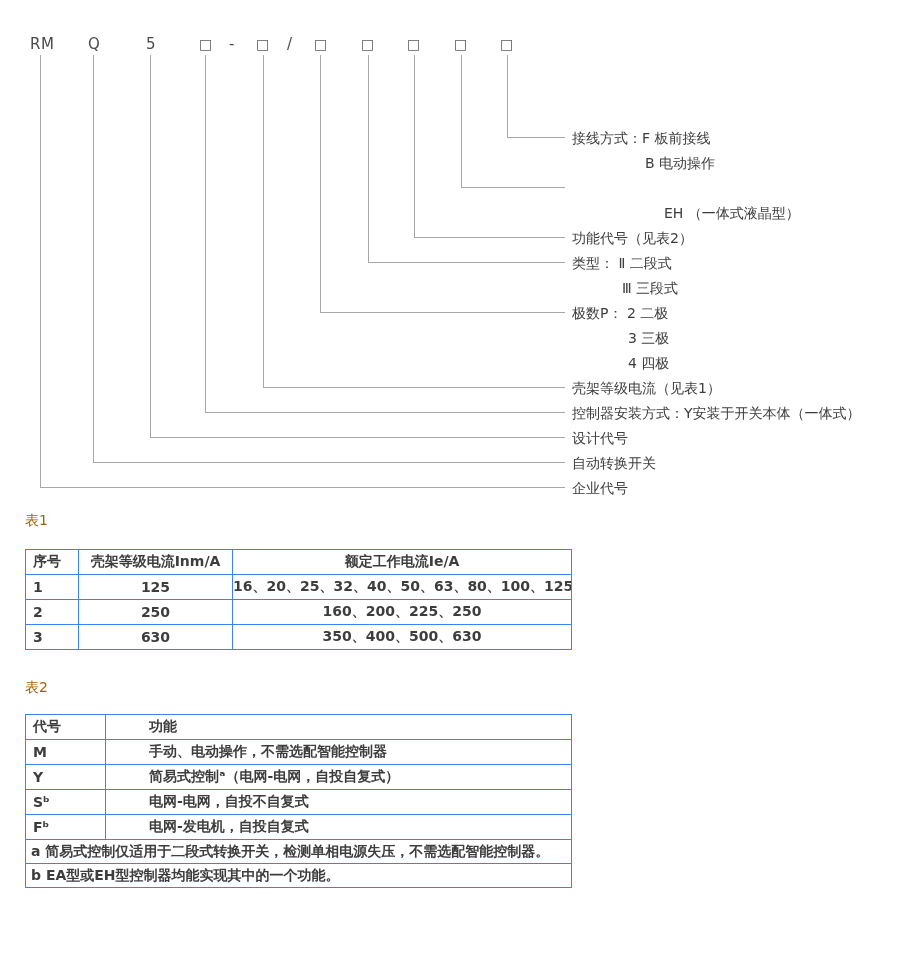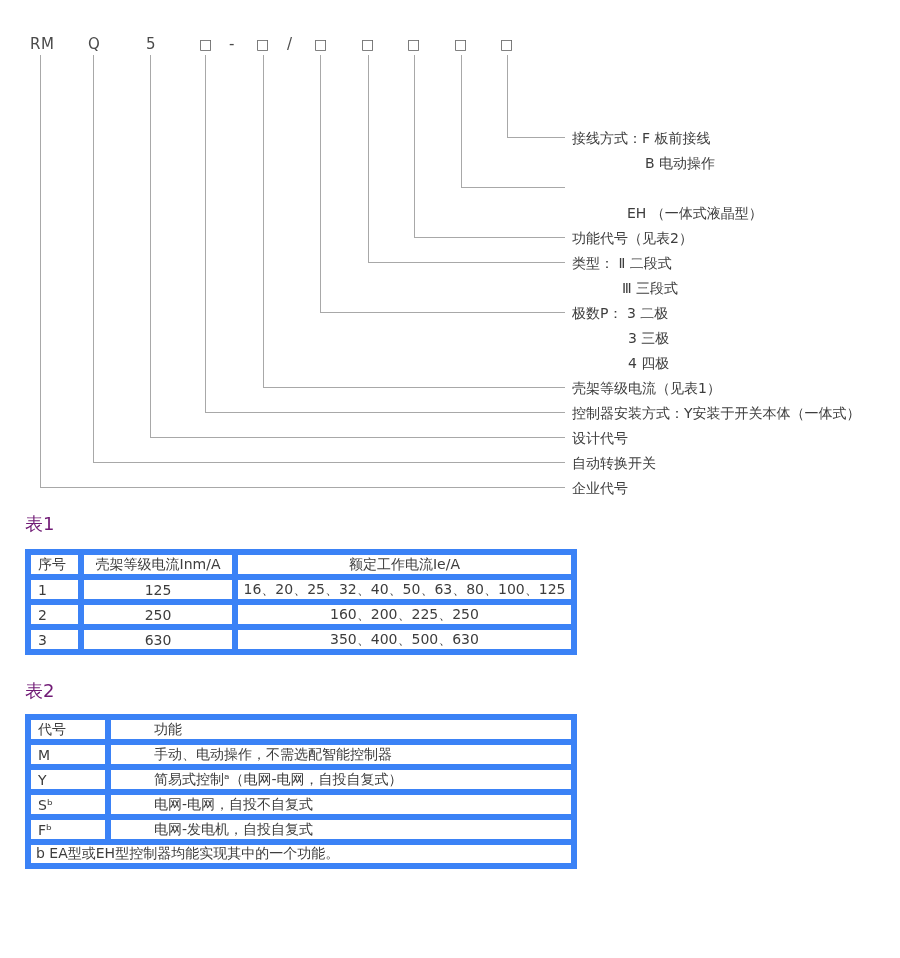--- a/index.html
+++ b/index.html
@@ -30,34 +30,34 @@
 
   
   .dlabel, .sublabel {
     position: absolute;
     height: 20px; line-height: 20px;
     font-size: 14px; color: #3d3d3d;
     white-space: nowrap;
   }
   .dlabel { left: 572px; }
 
-  .tcap { position: absolute; font-size: 18px; color: #701a75; }
+  .tcap { position: absolute; font-size: 14px; color: #a16207; }
 
   table {
     position: absolute;
     border-collapse: collapse;
     table-layout: fixed;
     font-size: 14px;
     color: #3d3d3d;
     background: #ffffff;
   }
   th, td {
-    border: 6px solid #3b82f6;
+    border: 1px solid #3b82f6;
     height: 25px;
-    font-weight: normal;
+    font-weight: bold;
     padding: 0;
     overflow: hidden;
     white-space: nowrap;
   }
   .tl { text-align: left; padding-left: 7px; }
   .tc { text-align: center; }
   .tind { text-align: left; padding-left: 43px; }
   .tnote { text-align: left; padding-left: 5px; height: 24px; }
 </style>
 </head>
@@ -84,25 +84,25 @@
   <div class="leader" style="left:368px; top:55px; width:197px; height:208px;"></div>
   <div class="leader" style="left:320px; top:55px; width:245px; height:258px;"></div>
   <div class="leader" style="left:263px; top:55px; width:302px; height:333px;"></div>
   <div class="leader" style="left:205px; top:55px; width:360px; height:358px;"></div>
   <div class="leader" style="left:150px; top:55px; width:415px; height:383px;"></div>
   <div class="leader" style="left:93px;  top:55px; width:472px; height:408px;"></div>
   <div class="leader" style="left:40px;  top:55px; width:525px; height:433px;"></div>
 
   <div class="dlabel" style="top:128px">接线方式：F  板前接线</div>
   <div class="sublabel" style="left:645px; top:153px">B  电动操作</div>
-  <div class="sublabel" style="left:627px; top:203px">EH （一体式液晶型）</div>
+  <div class="sublabel" style="left:664px; top:203px">EH （一体式液晶型）</div>
   <div class="dlabel" style="top:228px">功能代号（见表2）</div>
   <div class="dlabel" style="top:253px">类型：  Ⅱ  二段式</div>
   <div class="sublabel" style="left:622px; top:278px">Ⅲ  三段式</div>
-  <div class="dlabel" style="top:303px">极数P：  3  二极</div>
+  <div class="dlabel" style="top:303px">极数P：  2  二极</div>
   <div class="sublabel" style="left:628px; top:328px">3  三极</div>
   <div class="sublabel" style="left:628px; top:353px">4  四极</div>
   <div class="dlabel" style="top:378px">壳架等级电流（见表1）</div>
   <div class="dlabel" style="top:403px">控制器安装方式：Y安装于开关本体（一体式）</div>
   <div class="dlabel" style="top:428px">设计代号</div>
   <div class="dlabel" style="top:453px">自动转换开关</div>
   <div class="dlabel" style="top:478px">企业代号</div>
 
   <div class="tcap" style="left:25px; top:512px">表1</div>
   <table style="left:25px; top:549px; width:546px;">
@@ -156,18 +156,21 @@
     </tr>
     <tr>
       <td class="tl">Sᵇ</td>
       <td class="tind">电网-电网，自投不自复式</td>
     </tr>
     <tr>
       <td class="tl">Fᵇ</td>
       <td class="tind">电网-发电机，自投自复式</td>
     </tr>
     <tr>
+      <td class="tnote" colspan="2">a 简易式控制仅适用于二段式转换开关，检测单相电源失压，不需选配智能控制器。</td>
+    </tr>
+    <tr>
       <td class="tnote" colspan="2">b EA型或EH型控制器均能实现其中的一个功能。</td>
     </tr>
   </tbody>
     </table>
 
 </div>
 
 </body></html>

